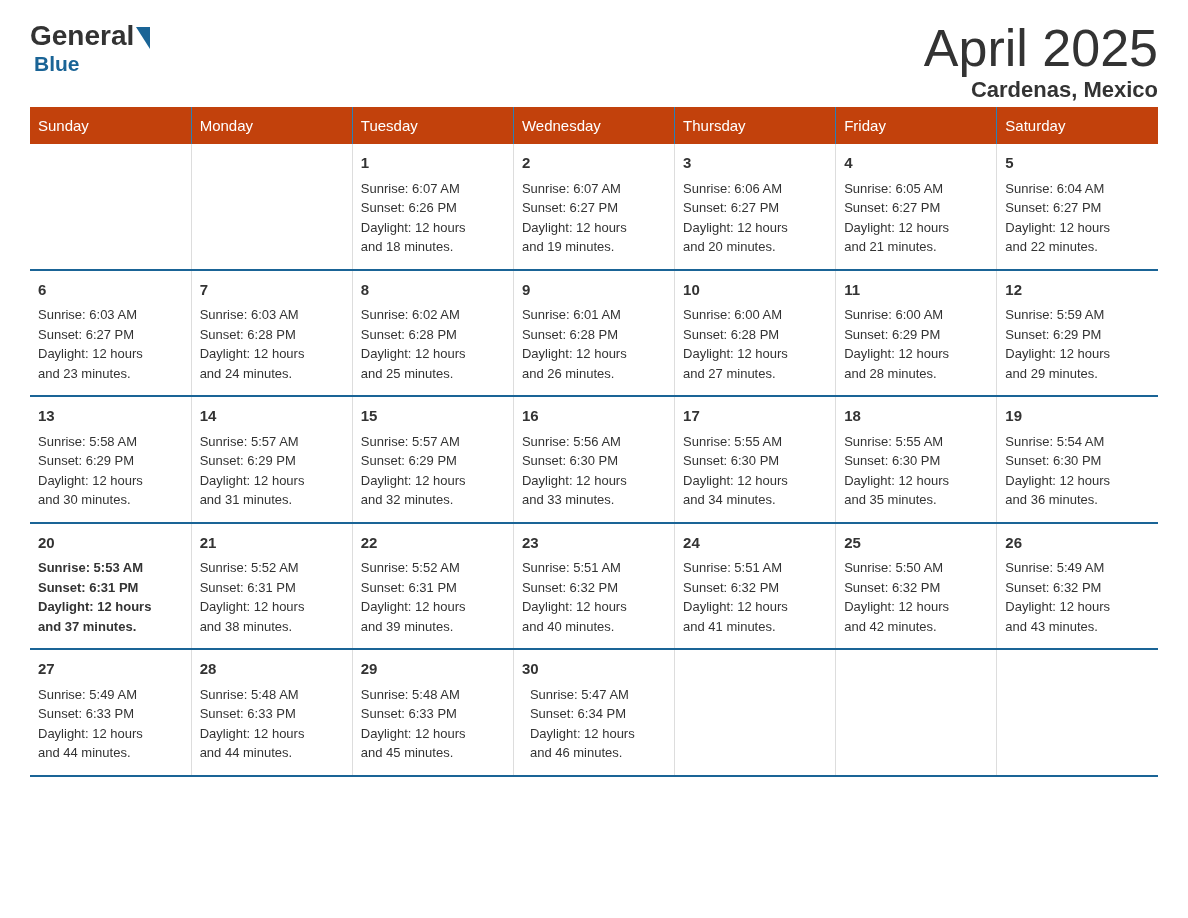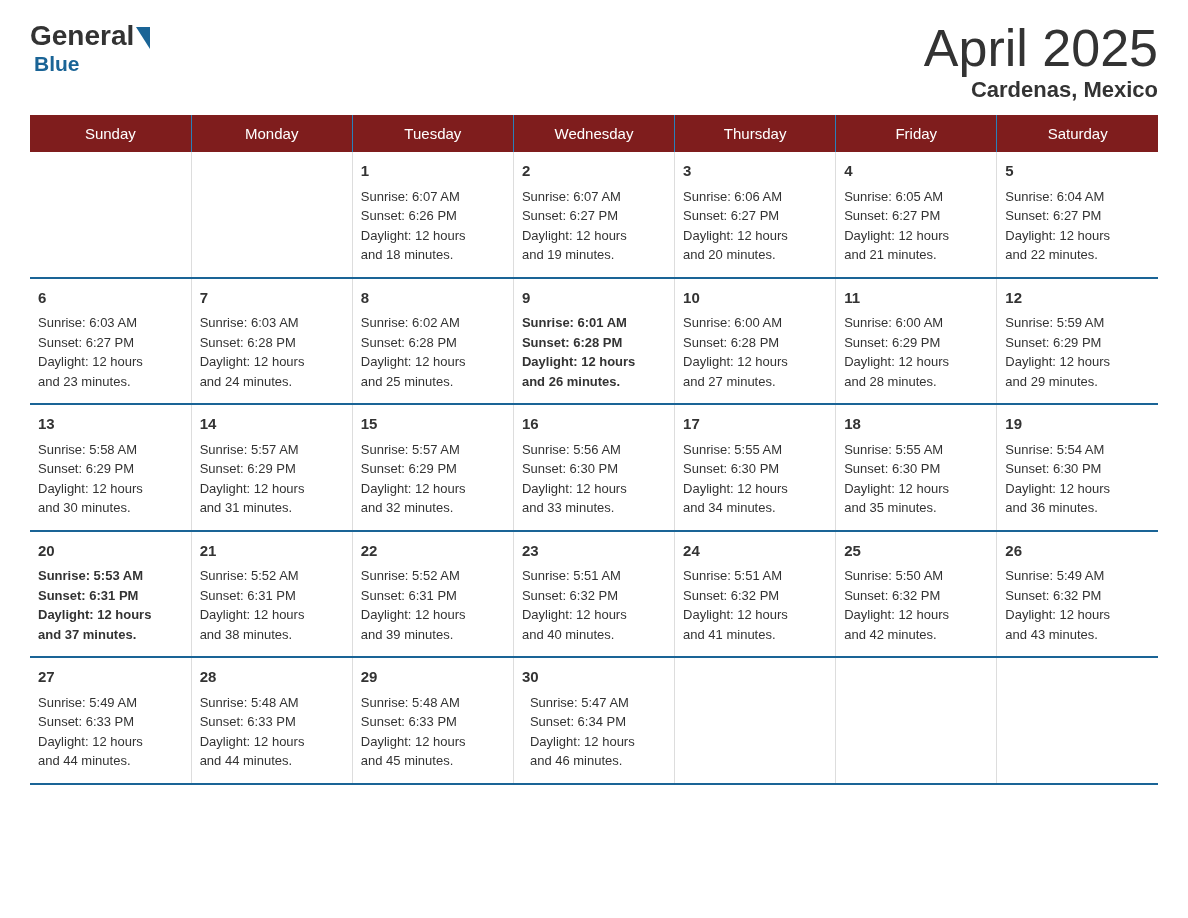--- a/index.html
+++ b/index.html
@@ -8,21 +8,21 @@
       background: #fff;
       color: #333;
       width: 1188px;
       min-height: 918px;
       padding: 20px 30px;
     }
     .header {
       display: flex;
       justify-content: space-between;
       align-items: flex-start;
-      margin-bottom: 12px;
+      margin-bottom: 4px;
     }
     .logo {
       display: flex;
       flex-direction: column;
       align-items: flex-start;
     }
     .logo-top {
       display: flex;
       align-items: center;
     }
@@ -58,24 +58,24 @@
     .title-block h2 {
       font-size: 22px;
       font-weight: bold;
       color: #333;
     }
     table {
       width: 100%;
       border-collapse: collapse;
     }
     thead tr th {
-      background-color: #7f1d1d;
+      background-color: #c2410c;
       color: #fff;
       padding: 10px 8px;
-      text-align: center;
+      text-align: left;
       font-size: 15px;
       font-weight: normal;
       border-right: 1px solid #2980b9;
     }
     thead tr th:last-child {
       border-right: none;
     }
     tbody tr {
       border-bottom: 2px solid #1a6496;
     }
@@ -191,21 +191,21 @@
         </td>
         <td>
           <div class="day-num">8</div>
           <div class="day-info" style="white-space: pre-line;">Sunrise: 6:02 AM
 Sunset: 6:28 PM
 Daylight: 12 hours
 and 25 minutes.</div>
         </td>
         <td>
           <div class="day-num">9</div>
-          <div class="day-info" style="white-space: pre-line; font-weight: bold;">Sunrise: 6:01 AM
+          <div class="day-info" style="white-space: pre-line;">Sunrise: 6:01 AM
 Sunset: 6:28 PM
 Daylight: 12 hours
 and 26 minutes.</div>
         </td>
         <td>
           <div class="day-num">10</div>
           <div class="day-info" style="white-space: pre-line;">Sunrise: 6:00 AM
 Sunset: 6:28 PM
 Daylight: 12 hours
 and 27 minutes.</div>

